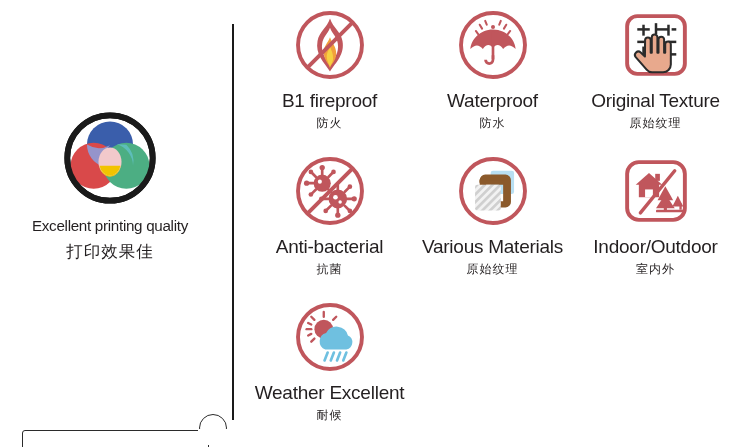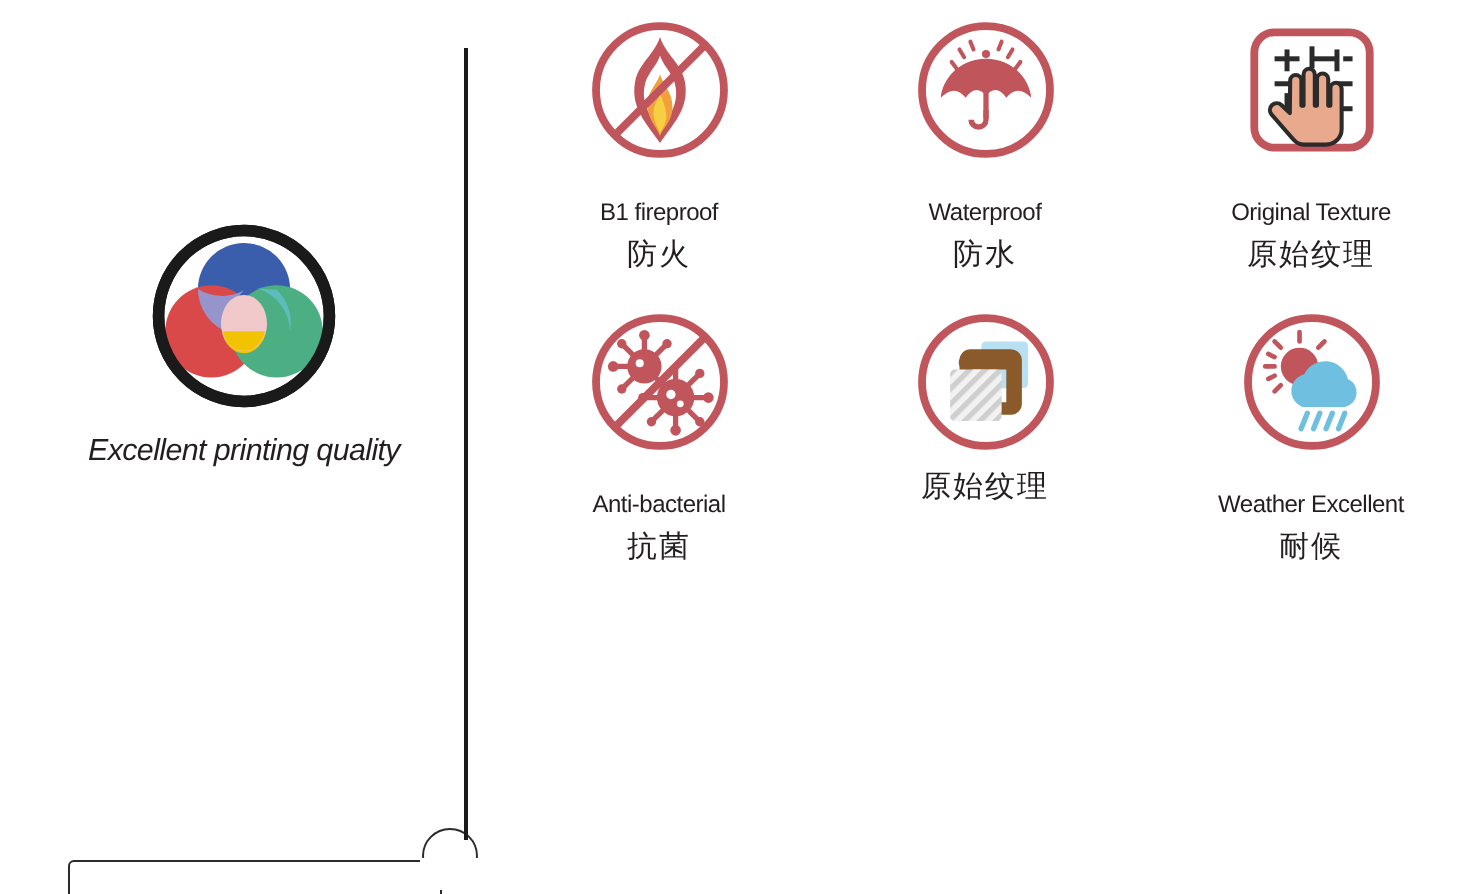--- a/index.html
+++ b/index.html
@@ -4,21 +4,21 @@
 <style>
   html,body{margin:0;padding:0;}
   body{
     width:737px;height:447px;background:#ffffff;overflow:hidden;
     font-family:"Liberation Sans","DejaVu Sans",sans-serif;
     color:#231f20;position:relative;
   }
   .page{position:absolute;inset:0;}
 
   
-  .left-panel{position:absolute;left:12px;top:0;width:232px;height:447px;font-style:italic;}
+  .left-panel{position:absolute;left:0;top:0;width:232px;height:447px;}
   .brand-block{position:absolute;left:0;top:110px;width:220px;text-align:center;}
   .brand-logo{width:96px;height:96px;margin:0 auto;display:block;}
   .brand-en{
     font-size:15.2px;letter-spacing:-0.3px;margin-top:11px;
     color:#231f20;font-weight:400;white-space:nowrap;
   }
   .brand-cn{
     font-size:16.5px;margin-top:7px;color:#231f20;letter-spacing:1px;
   }
 
@@ -44,25 +44,25 @@
   .features{
     position:absolute;left:248px;top:6px;width:489px;height:441px;
     display:grid;grid-template-columns:repeat(3,1fr);
     grid-auto-rows:146px;justify-items:center;
   }
   .feature{
     width:160px;display:flex;flex-direction:column;align-items:center;
   }
   .feature-icon{width:78px;height:78px;display:block;}
   .feature-en{
-    font-size:12px;margin-top:16px;color:#231f20;letter-spacing:-0.25px;
+    font-size:19px;margin-top:6px;color:#231f20;letter-spacing:-0.25px;
     white-space:nowrap;line-height:1.15;
   }
   .feature-cn{
-    font-size:15px;margin-top:5px;color:#231f20;letter-spacing:1px;
+    font-size:12px;margin-top:5px;color:#231f20;letter-spacing:1px;
     white-space:nowrap;line-height:1.15;
   }
 </style>
 </head>
 <body>
 
 <div class="page">
 
   <div class="left-panel">
 
@@ -78,20 +78,21 @@
           <path d="M74 58 m-7 -21.7 a24 24 0 0 1 7 21.7 a24 24 0 0 0 -17 -22.3 z" fill="#5fbfc0" opacity="0.9"></path>
           <ellipse cx="50" cy="54" rx="12" ry="15" fill="#f2c9cb"></ellipse>
           <path d="M38 54 a12 15 0 0 0 24 0 a12 15 0 0 1 -24 0 z" fill="#f2c9cb"></path>
           <path d="M38.6 58 a12 15 0 0 0 22.8 0 a11.6 14 0 0 1 -22.8 0 z" fill="#f2c300"></path>
           <path d="M39 58 h22 a11.5 14.5 0 0 1 -22 0 z" fill="#f2c300"></path>
         </g>
         <circle cx="50" cy="50" r="44.5" fill="none" stroke="#1a1a1a" stroke-width="6"></circle>
       </svg>
 
       <div class="brand-en">Excellent printing quality</div>
+      <div class="brand-cn">打印效果佳</div>
     </div>
 
     <div class="bottom-card">
       <div class="bottom-card-tab"></div>
     </div>
   </div>
 
   <div class="divider"></div>
 
   <div class="features">
@@ -208,23 +209,44 @@
             <rect width="7" height="7" fill="#f2f2f2"></rect>
             <rect width="3.4" height="7" fill="#cfcfcf"></rect>
           </pattern>
         </defs>
         <rect x="47" y="24" width="30" height="30" rx="3" fill="#b8dff2"></rect>
         <path d="M37 33 h32 a3 3 0 0 1 3 3 v31 h-9 v-25 h-26 a3 3 0 0 1 0 -9 z" fill="#8b5a2b"></path>
         <rect x="37" y="33" width="32" height="34" rx="3" fill="none" stroke="#8b5a2b" stroke-width="8"></rect>
         <rect x="27" y="42" width="33" height="33" rx="3" fill="url(#diagStripe)"></rect>
         <circle cx="50" cy="50" r="41" fill="none" stroke="#c0565c" stroke-width="5"></circle>
       </svg>
+      <div class="feature-en">Various Materials</div>
       <div class="feature-cn">原始纹理</div>
     </div>
 
+    <div class="feature">
+      <svg class="feature-icon" viewBox="0 0 100 100">
+        <rect x="13" y="13" width="74" height="74" rx="15" fill="#ffffff" stroke="#c0565c" stroke-width="5"></rect>
+        <g fill="#c0565c">
+          <path d="M24 42 L41 27 L58 42 Z"></path>
+          <rect x="28" y="40" width="26" height="18"></rect>
+          <rect x="49" y="28" width="6" height="9"></rect>
+          <rect x="36" y="48" width="10" height="10" fill="#ffffff"></rect>
+          <path d="M62 44 L72 62 h-20 z"></path>
+          <path d="M62 54 L74 72 h-24 z"></path>
+          <rect x="60" y="68" width="4" height="8"></rect>
+          <path d="M78 56 L85 70 h-14 z"></path>
+          <rect x="80" y="66" width="3" height="8"></rect>
+          <rect x="50" y="74" width="36" height="3.4" rx="1.2"></rect>
+        </g>
+        <line x1="30" y1="78" x2="74" y2="24" stroke="#c0565c" stroke-width="4.4" stroke-linecap="round"></line>
+      </svg>
+      <div class="feature-en">Indoor/Outdoor</div>
+      <div class="feature-cn">室内外</div>
+    </div>
 
     <div class="feature">
       <svg class="feature-icon" viewBox="0 0 100 100">
         <circle cx="42" cy="40" r="12" fill="#c0565c"></circle>
         <g stroke="#c0565c" stroke-width="3" stroke-linecap="round">
           <line x1="42" y1="24" x2="42" y2="18"></line>
           <line x1="30" y1="28" x2="26" y2="24"></line>
           <line x1="26" y1="40" x2="20" y2="40"></line>
           <line x1="30" y1="52" x2="26" y2="56"></line>
           <line x1="54" y1="28" x2="58" y2="24"></line>

